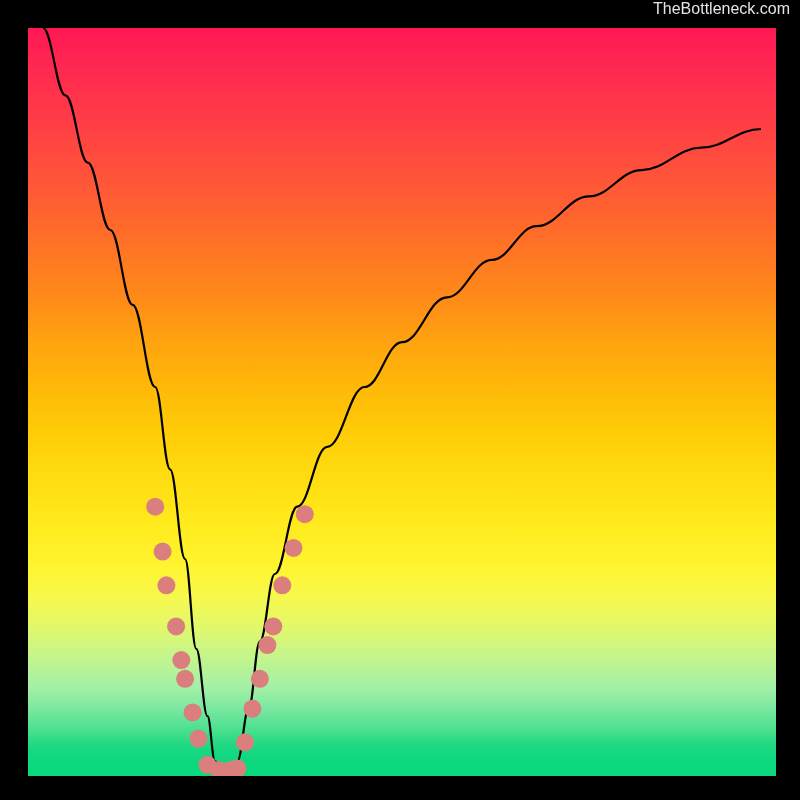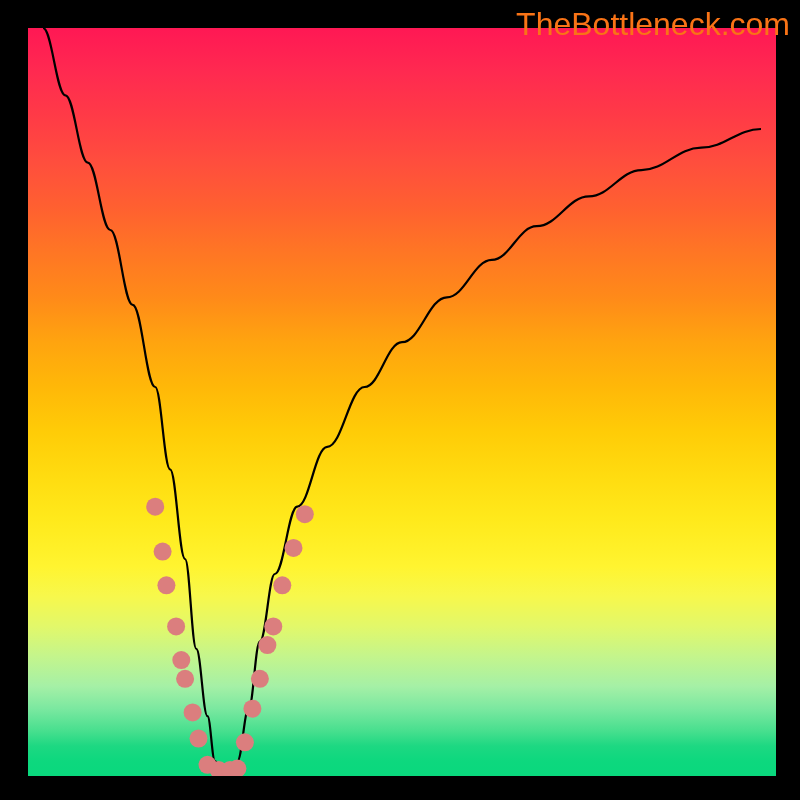--- a/index.html
+++ b/index.html
@@ -1,17 +1,17 @@
 <!DOCTYPE html>
 <html><head>
   <meta charset="utf-8">
   <style>
     *{margin:0;padding:0;box-sizing:border-box}
     body{width:800px;height:800px;background:#000;position:relative;font-family:Arial,sans-serif}
-    .wm{position:absolute;top:6px;right:10px;color:#f97316;font-size:32px;font-weight:400;z-index:10}
+    .wm{position:absolute;top:0;right:10px;color:#e5e5e5;font-size:16px;font-weight:400;z-index:10}
     .plot{position:absolute;left:28px;top:28px;width:748px;height:748px;background:linear-gradient(to bottom,
       #ff1854 0%,  #ff2a50 6%,  #ff3b46 12%, #ff4e3d 18%, #ff6030 24%,
       #ff7624 30%, #ff8a19 36%, #ffa40f 42%, #ffb808 48%, #ffcc07 54%,
       #ffdc10 60%, #ffea1c 66%, #fff430 72%, #f7f84c 76%, #e2f86a 80%,
       #c4f58c 84%, #a5f0a6 88%, #7be8a0 91%, #47df8e 94%, #1dd882 96%,
       #0dd87e 98%, #09d87d 100%)}
     svg{position:absolute;left:0;top:0}
   </style>
 </head>
 <body>

